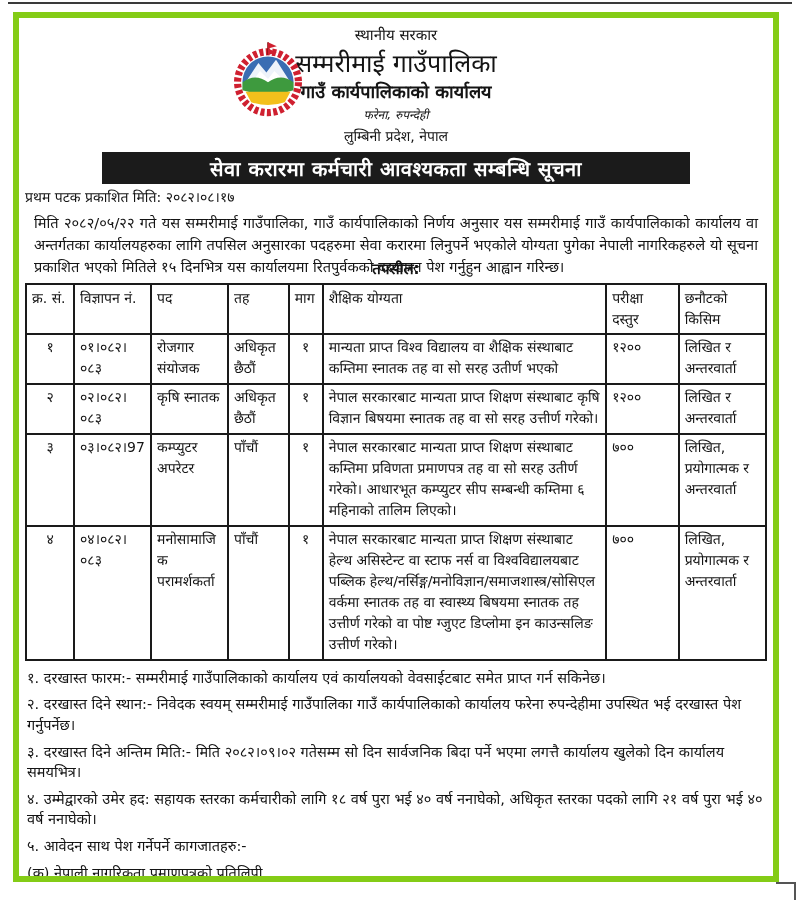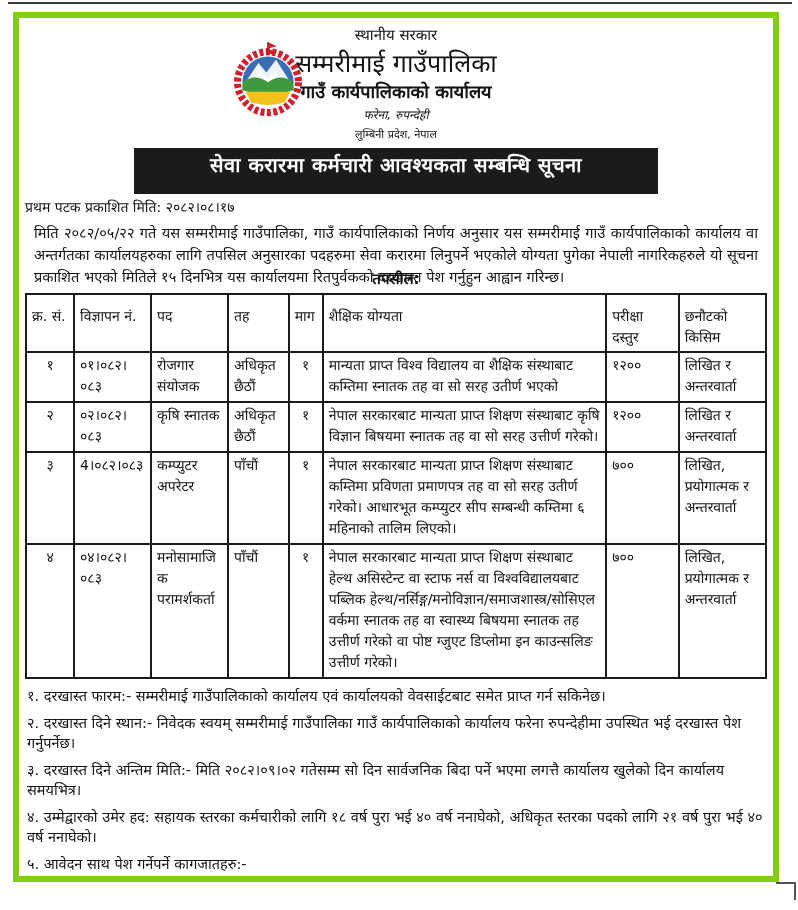--- a/index.html
+++ b/index.html
@@ -14,36 +14,36 @@
     border:6px solid #84cc16;background:#fff;box-sizing:border-box;
     padding:6px 6px 0 6px;overflow:hidden;
   }
   
   .header{position:relative;text-align:center;line-height:1.25;}
   .emblem{position:absolute;left:203px;top:12px;width:80px;height:82px;}
   .h-super{font-size:15px;margin-top:2px;}
   .h-name{font-size:25px;font-weight:normal;margin-top:3px;}
   .h-office{font-size:18px;font-weight:bold;margin-top:2px;}
   .h-loc{font-size:12px;margin-top:4px;font-style:italic;}
-  .h-prov{font-size:11px;margin-top:5px;}
+  .h-prov{font-size:14px;margin-top:5px;}
   
   .banner{
-    width:524px;margin:7px auto 3px auto;background:#1b1b1b;color:#fff;
-    font-weight:bold;font-size:20px;text-align:center;padding:3px 0 16px 0;
+    width:588px;margin:7px auto 3px auto;background:#1b1b1b;color:#fff;
+    font-weight:bold;font-size:20px;text-align:center;padding:3px 0 2px 0;
     letter-spacing:.5px;
   }
   .published{font-size:14px;margin:1px 0 6px 0;}
   
   .intro-wrap{position:relative;margin:0 9px;}
   .intro{font-size:14.6px;line-height:1.5;text-align:justify;margin:0;}
   .tapsil{position:absolute;bottom:0;left:0;right:0;text-align:center;font-weight:bold;font-size:15px;}
   
   table{width:100%;border-collapse:collapse;table-layout:fixed;margin-top:5px;font-size:14px;}
   th,td{border:2px solid #1a1a1a;padding:2px 5px 4px 5px;vertical-align:top;line-height:1.5;text-align:left;font-weight:normal;word-wrap:break-word;}
-  th{padding-top:11px;padding-bottom:3px;}
+  th{padding-top:3px;padding-bottom:3px;}
   td.col-sn{text-align:center;}
   td.col-demand{text-align:center;}
   
   .conditions{margin:7px 2px 0 2px;font-size:14.5px;line-height:1.4;}
   .cond-line{margin-bottom:6.5px;}
   
   .crop-mark{position:absolute;right:2px;bottom:10px;width:18px;height:16px;
     border-right:2px solid #555;border-top:2px solid #555;}
 </style>
 </head>
@@ -120,21 +120,21 @@
           <td class="col-ad_no">०२।०८२।०८३</td>
           <td class="col-post">कृषि स्नातक</td>
           <td class="col-level">अधिकृत छैठौं</td>
           <td class="col-demand">१</td>
           <td class="col-qualification">नेपाल सरकारबाट मान्यता प्राप्त शिक्षण संस्थाबाट कृषि विज्ञान बिषयमा स्नातक तह वा सो सरह उत्तीर्ण गरेको।</td>
           <td class="col-fee">१२००</td>
           <td class="col-selection">लिखित र अन्तरवार्ता</td>
         </tr>
         <tr>
           <td class="col-sn">३</td>
-          <td class="col-ad_no">4।०८२।०८३</td>
+          <td class="col-ad_no">०३।०८२।97</td>
           <td class="col-post">कम्प्युटर अपरेटर</td>
           <td class="col-level">पाँचौं</td>
           <td class="col-demand">१</td>
           <td class="col-qualification">नेपाल सरकारबाट मान्यता प्राप्त शिक्षण संस्थाबाट कम्तिमा प्रविणता प्रमाणपत्र तह वा सो सरह उतीर्ण गरेको। आधारभूत कम्प्युटर सीप सम्बन्धी कम्तिमा ६ महिनाको तालिम लिएको।</td>
           <td class="col-fee">७००</td>
           <td class="col-selection">लिखित, प्रयोगात्मक र अन्तरवार्ता</td>
         </tr>
         <tr>
           <td class="col-sn">४</td>
           <td class="col-ad_no">०४।०८२।०८३</td>

